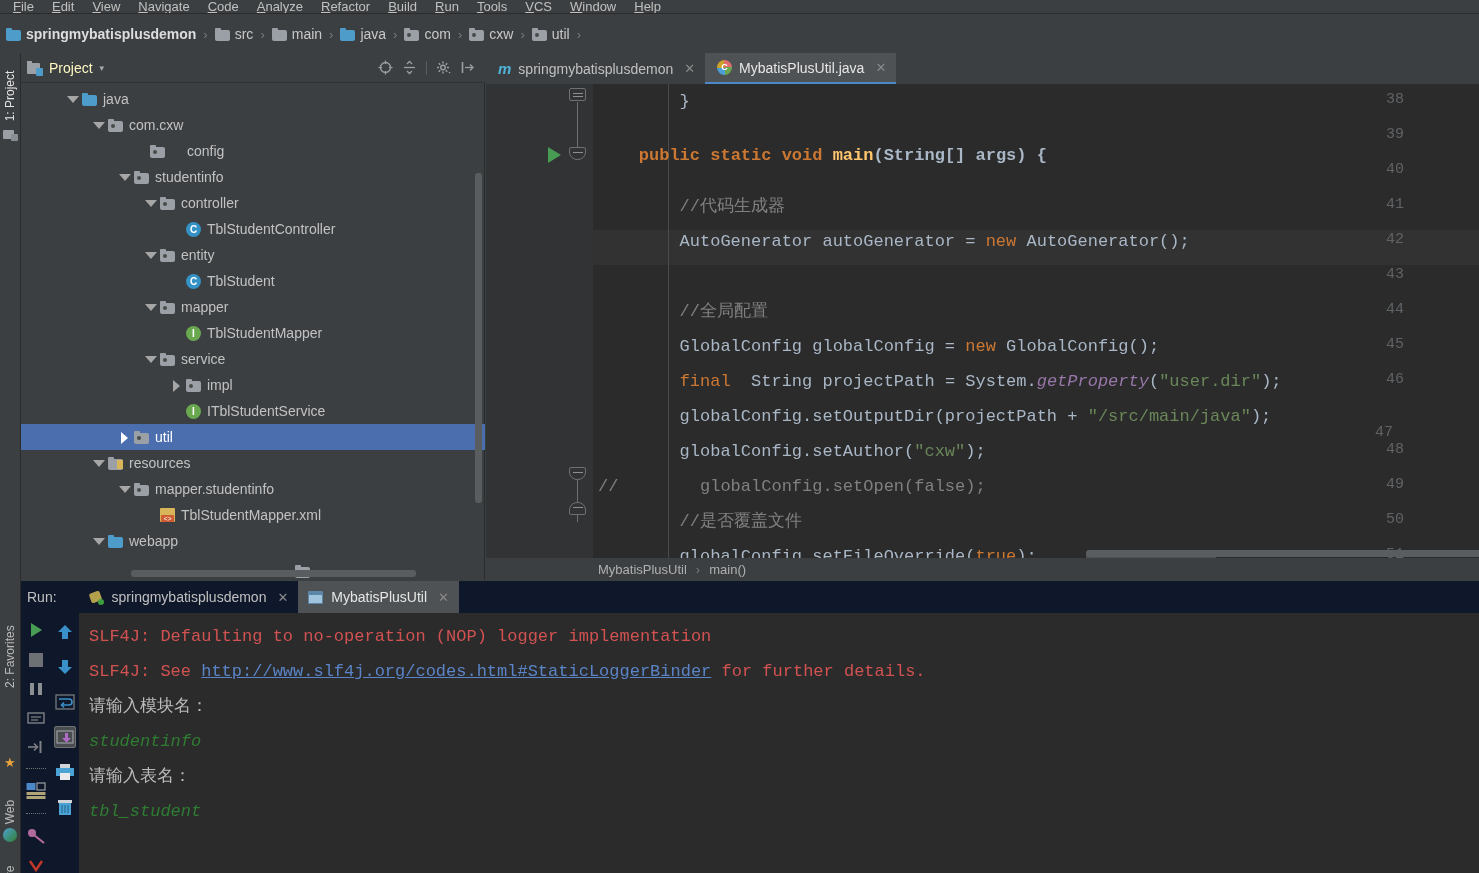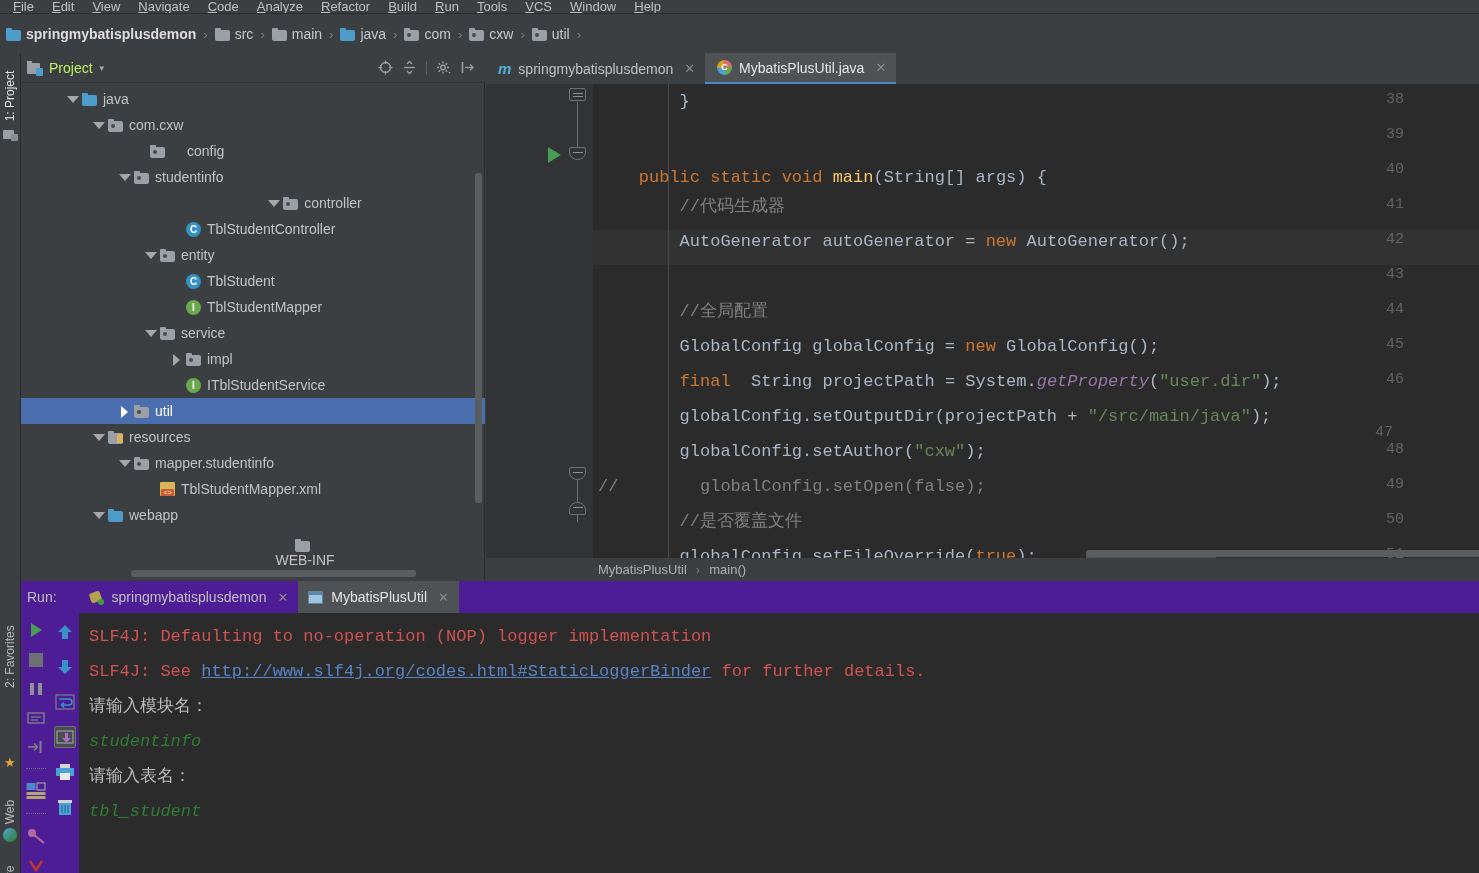--- a/index.html
+++ b/index.html
@@ -76,21 +76,21 @@
   
   .projpanel {
     position:absolute; left:21px; top:53px; width:464px; height:527px;
     background:#3c3f41; border-right:1px solid #2b2b2b;
   }
   .projpanel-header {
     position:absolute; left:0; top:0; width:464px; height:30px;
     background:#3c3f41; display:flex; align-items:center; padding:0 6px;
     border-bottom: 1px solid #323232;
   }
-  .projpanel-title { font-size:14px; color:#bef264; margin-left:6px; }
+  .projpanel-title { font-size:14px; color:#fef9c3; margin-left:6px; }
   .caret-down { margin-left:7px; font-size:9px; color:#aaaaaa; }
   .hdr-actions { margin-left:auto; display:flex; align-items:center; gap:9px; padding-right:4px;}
   .hdr-ic { width:15px;height:15px;color:#9a9fa3; display:flex;align-items:center;justify-content:center;}
   .hdr-div { width:1px;height:14px;background:#5a5d5f; }
 
   .tree {
     position:absolute; left:0; top:30px; width:464px; height:497px;
     overflow:hidden; padding-top:3px;
   }
   .trow{
@@ -193,21 +193,21 @@
   .breadcrumbbar{
     position:absolute; left:486px; top:558px; width:993px; height:23px;
     background:#3c3f41; display:flex; align-items:center; padding-left:112px;
     font-size:13px; color:#b0b0b0; gap:9px;
   }
   .breadcrumbbar .sep{color:#7a7a7a;}
 
   
   .runpanel{
     position:absolute; left:21px; top:581px; width:1458px; height:292px;
-    background:#4c1d95;
+    background:#0f172a;
   }
   .run-tabs{
     position:absolute; left:0; top:0; width:1458px; height:32px;
     display:flex; align-items:center; padding-left:6px; gap:0;
   }
   .run-label{ font-size:14px; color:#c0c0c0; margin-right:22px; }
   .rtab{
     height:32px; display:flex; align-items:center; gap:8px; padding:0 10px;
     font-size:14px; color:#c0c0c0;
   }
@@ -394,21 +394,21 @@
           </span>
           <span class="tlabel">config</span>
         </div>
         <div class="trow" style="padding-left: 98px;">
           <span class="tarrow down"></span>
           <span class="ficon pkg">
             <i class="dot"></i>
           </span>
           <span class="tlabel">studentinfo</span>
         </div>
-        <div class="trow" style="padding-left: 124px; justify-content: center;">
+        <div class="trow" style="padding-left: 124px;">
           <span class="tarrow down"></span>
           <span class="ficon pkg">
             <i class="dot"></i>
           </span>
           <span class="tlabel">controller</span>
         </div>
         <div class="trow" style="padding-left: 150px;">
           <span class="tarrow"></span>
           <span class="cls-icon">C</span>
           <span class="tlabel">TblStudentController</span>
@@ -417,20 +417,27 @@
           <span class="tarrow down"></span>
           <span class="ficon pkg">
             <i class="dot"></i>
           </span>
           <span class="tlabel">entity</span>
         </div>
         <div class="trow" style="padding-left: 150px;">
           <span class="tarrow"></span>
           <span class="cls-icon">C</span>
           <span class="tlabel">TblStudent</span>
+        </div>
+        <div class="trow" style="padding-left: 124px;">
+          <span class="tarrow down"></span>
+          <span class="ficon pkg">
+            <i class="dot"></i>
+          </span>
+          <span class="tlabel">mapper</span>
         </div>
         <div class="trow" style="padding-left: 150px;">
           <span class="tarrow"></span>
           <span class="int-icon">I</span>
           <span class="tlabel">TblStudentMapper</span>
         </div>
         <div class="trow" style="padding-left: 124px;">
           <span class="tarrow down"></span>
           <span class="ficon pkg">
             <i class="dot"></i>
@@ -530,21 +537,21 @@
     <div class="run-marker" style="top:63px;"></div>
 
     <div class="indent-guide" style="left:182px;top:0px;height:474px;"></div>
 
     <div id="codelines">
         <div class="lnum" style="top: 7px;">38</div>
         <div class="codeline" style="top: 0px; left: 112px;"><span class="plain">        }</span></div>
         <div class="lnum" style="top: 42px;">39</div>
         <div class="codeline" style="top: 35px; left: 112px;"></div>
         <div class="lnum" style="top: 77px;">40</div>
-        <div class="codeline" style="top: 76px; left: 112px;"><span class="plain">    </span><span class="kw">public static void </span><span class="meth">main</span><span class="plain">(String[] args) {</span></div>
+        <div class="codeline" style="top: 54px; left: 112px; font-weight: bold;"><span class="plain">    </span><span class="kw">public static void </span><span class="meth">main</span><span class="plain">(String[] args) {</span></div>
         <div class="lnum" style="top: 112px;">41</div>
         <div class="codeline" style="top: 105px; left: 112px;"><span class="cmt">        //代码生成器</span></div>
         <div class="lnum" style="top: 147px;">42</div>
         <div class="codeline" style="top: 140px; left: 112px;"><span class="plain">        AutoGenerator autoGenerator = </span><span class="kw">new </span><span class="plain">AutoGenerator();</span></div>
         <div class="lnum" style="top: 182px;">43</div>
         <div class="codeline" style="top: 175px; left: 112px;"></div>
         <div class="lnum" style="top: 217px;">44</div>
         <div class="codeline" style="top: 210px; left: 112px;"><span class="cmt">        //全局配置</span></div>
         <div class="lnum" style="top: 252px;">45</div>
         <div class="codeline" style="top: 245px; left: 112px;"><span class="plain">        GlobalConfig globalConfig = </span><span class="kw">new </span><span class="plain">GlobalConfig();</span></div>

